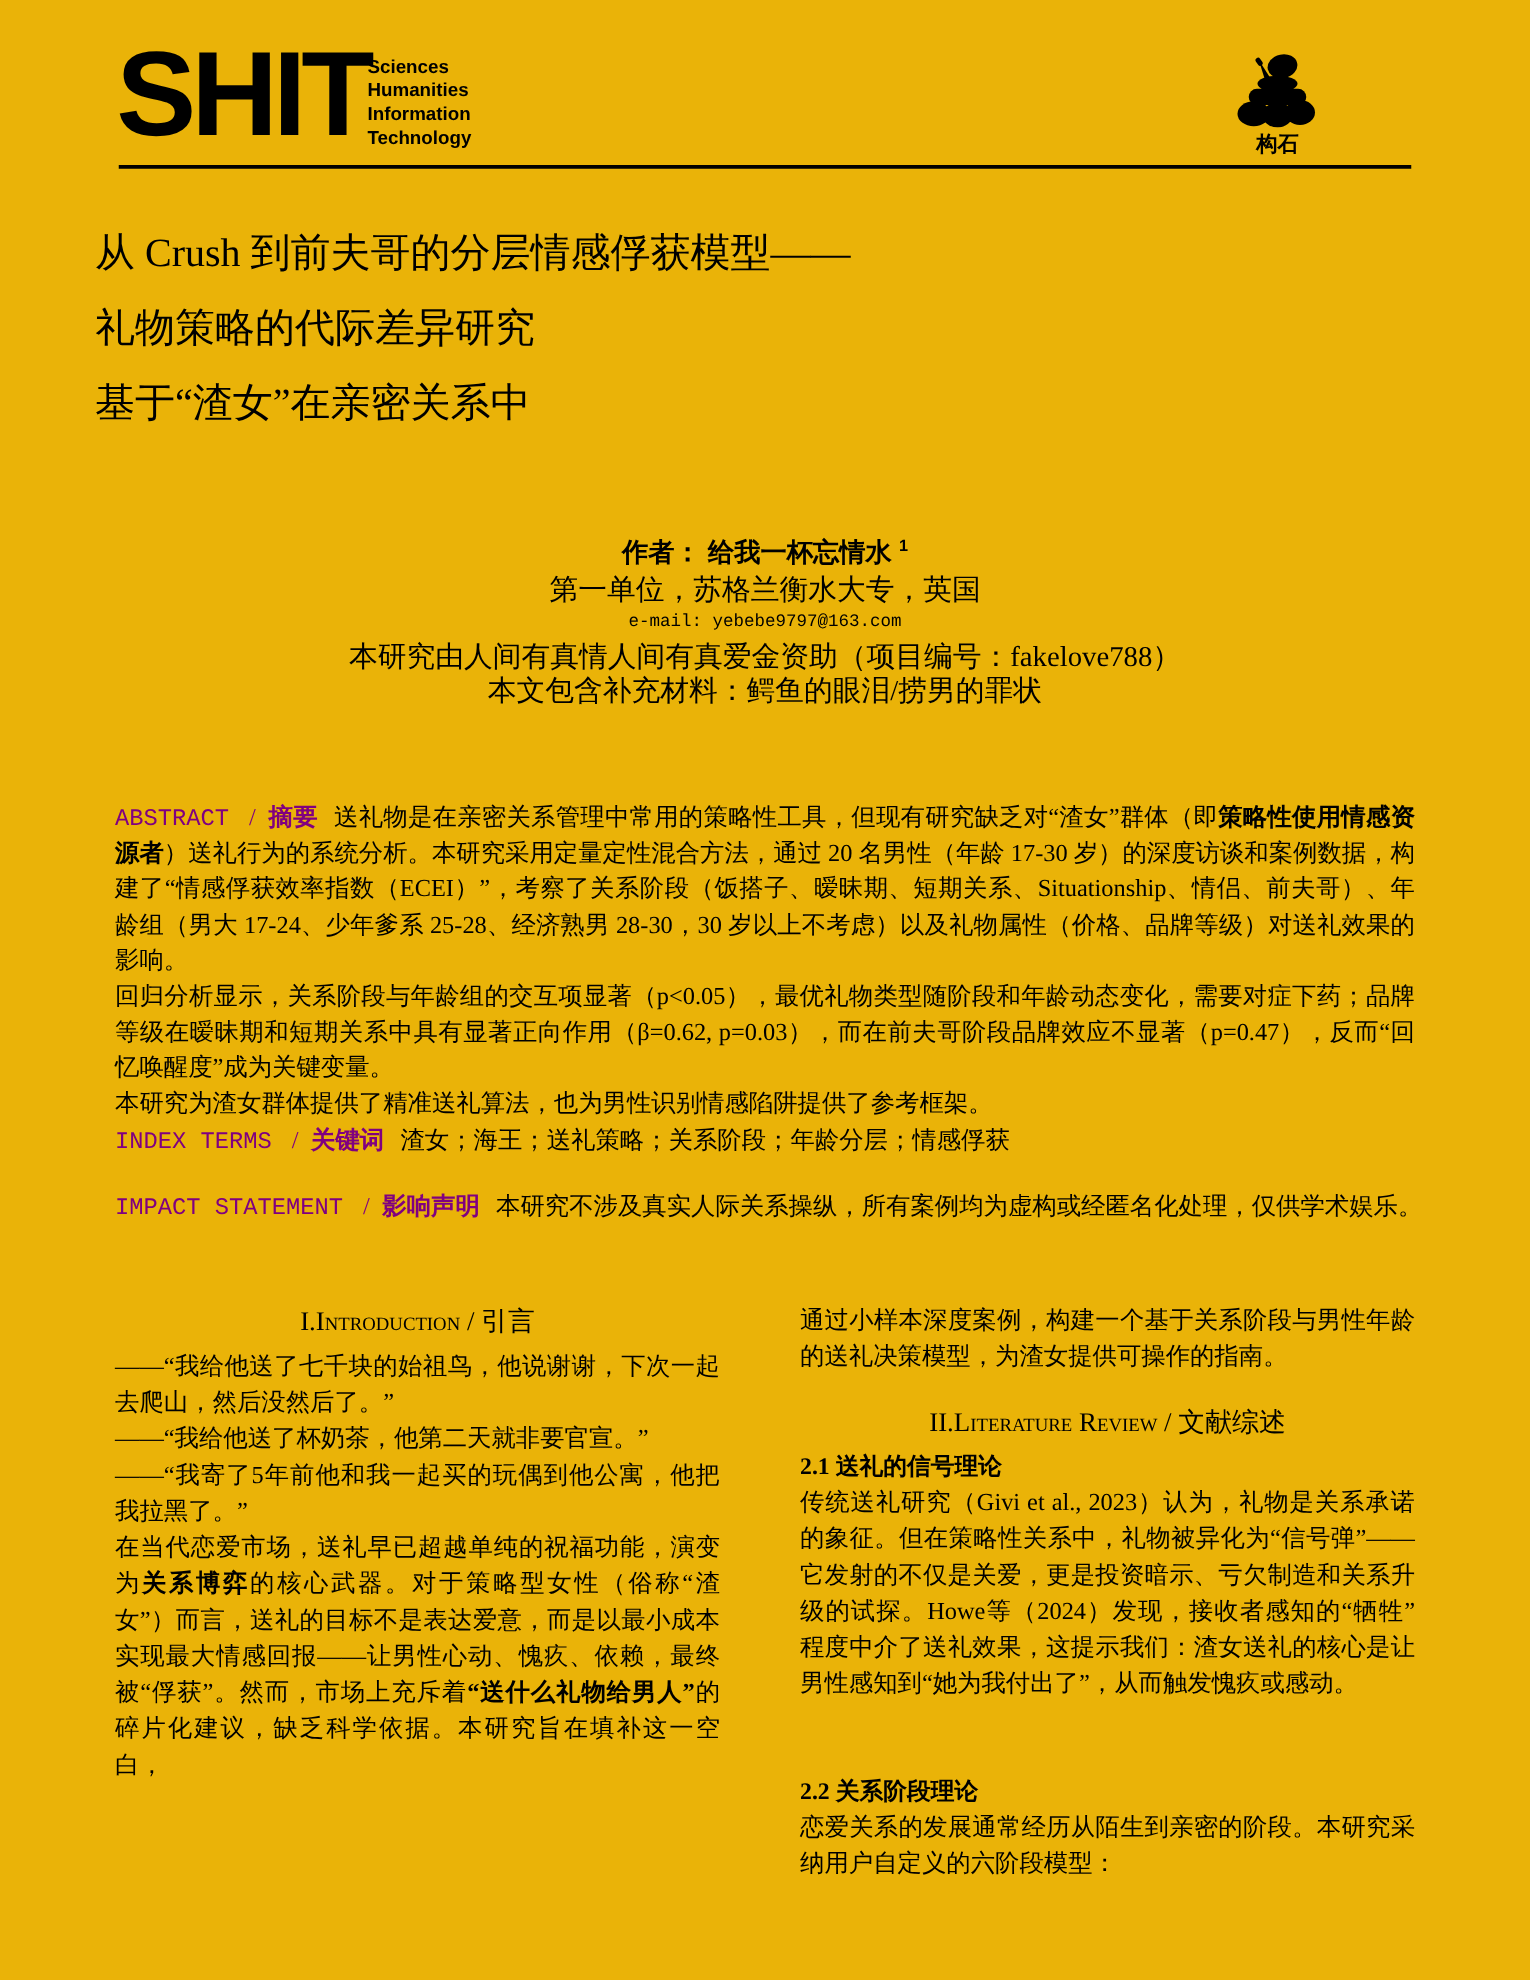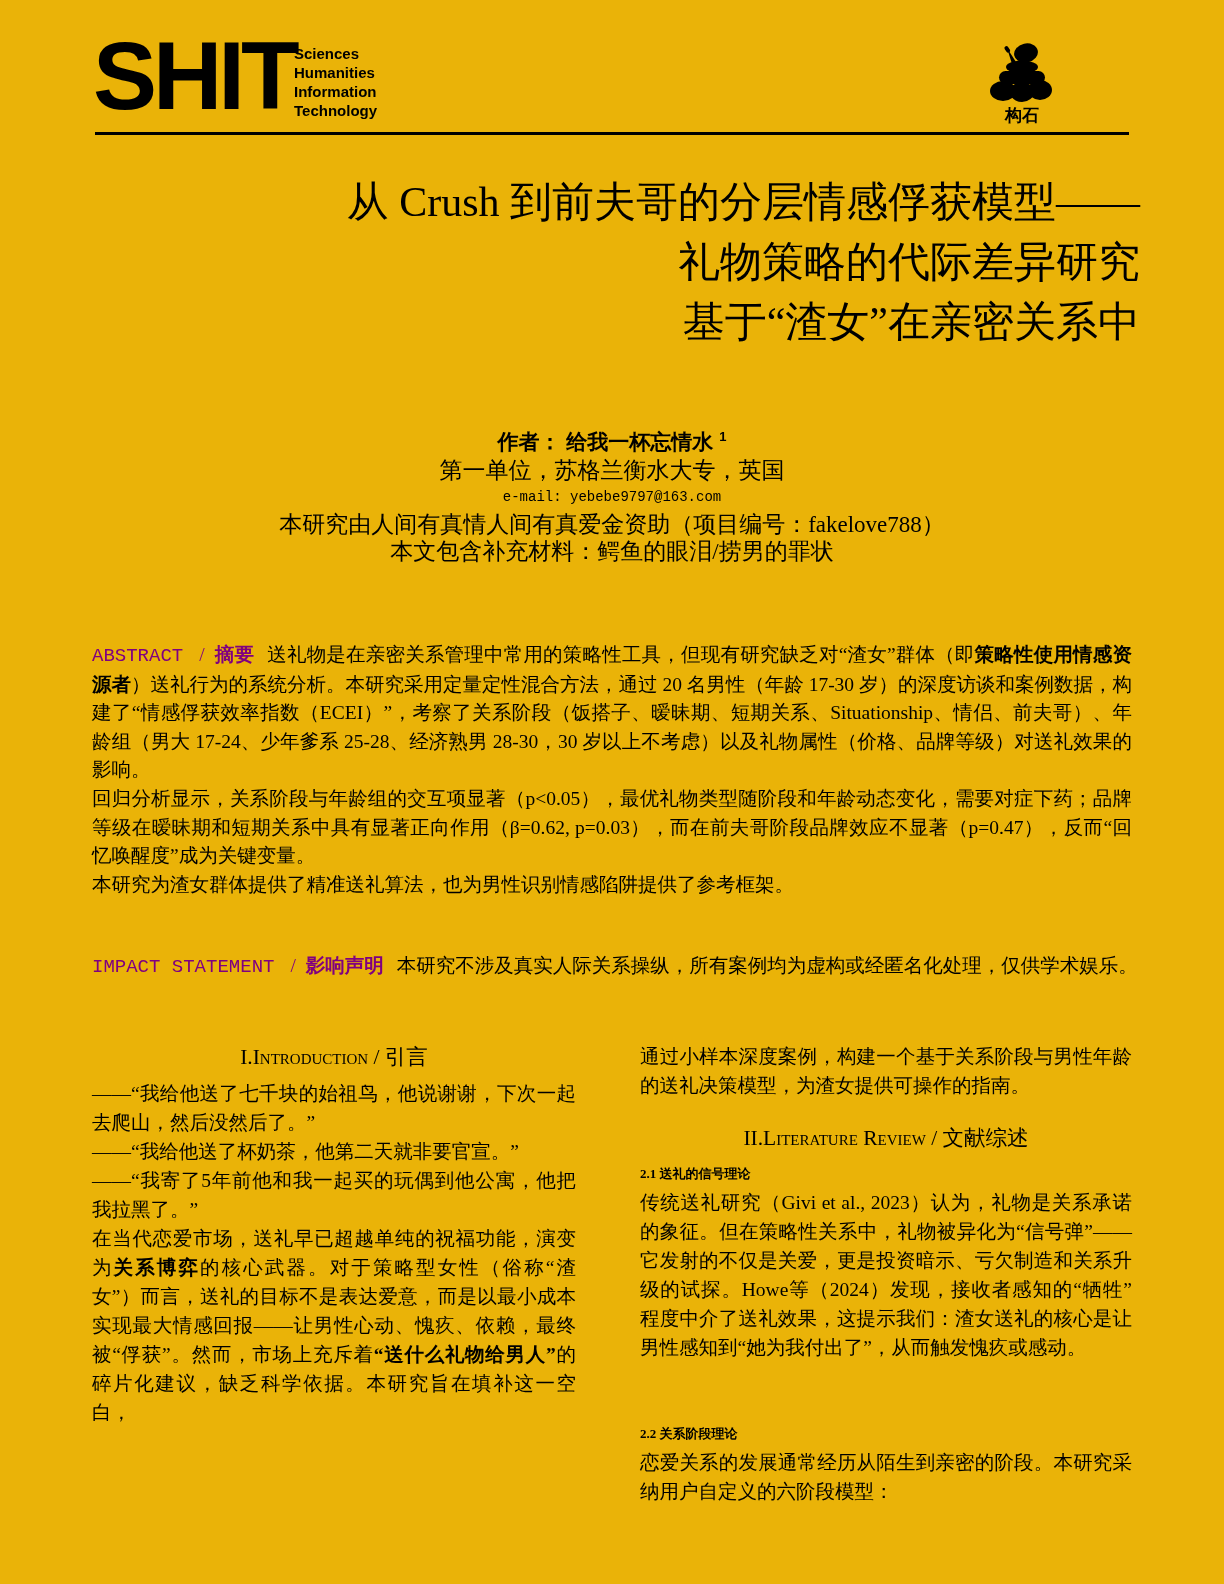--- a/index.html
+++ b/index.html
@@ -20,22 +20,22 @@
   .publisher{position:absolute;left:986px;top:40px;width:72px;text-align:center;}
   .publisher svg{display:block;margin:0 auto;}
   .pub-label{
     font-family:"Liberation Sans","DejaVu Sans",sans-serif;
     font-weight:700;font-size:17px;margin-top:2px;color:#000;
   }
   .rule{position:absolute;left:95px;top:132px;width:1034px;height:3px;background:#000;}
 
   
   .title{
-    position:absolute;left:100px;top:172px;width:1040px;margin:0;
-    text-align:right;font-weight:400;font-size:42px;line-height:60px;
+    position:absolute;left:76px;top:172px;width:1040px;margin:0;
+    text-align:left;font-weight:400;font-size:32px;line-height:60px;
     font-family:"Liberation Serif","DejaVu Serif",serif;
   }
   .title .tl{display:block;}
   .authors{position:absolute;left:92px;top:422px;width:1040px;text-align:center;}
   .byline{
     font-family:"Liberation Sans","DejaVu Sans",sans-serif;
     font-weight:700;font-size:21px;line-height:30px;
   }
   .byline sup{font-size:13px;}
   .authors .ln{font-size:23px;line-height:27px;}
@@ -63,21 +63,21 @@
   .col-right{left:640px;width:492px;}
   .sec-head{
     text-align:center;font-variant:small-caps;font-weight:400;
     font-size:21.5px;line-height:30px;margin:0;
   }
   .col p{margin:0;}
   .quotes{margin-top:7px;}
   .intro-para{margin-top:40px;}
   .cont-para{margin-top:0;}
   .lit-head{margin-top:23px;}
-  .sub-head{font-weight:700;font-size:13px;line-height:29px;margin:0;}
+  .sub-head{font-weight:700;font-size:19px;line-height:29px;margin:0;}
   .s21-head{margin-top:6px;}
   .s22-head{margin-top:57px;}
   b{font-weight:700;}
 </style>
 </head>
 <body>
 
 <div class="page">
 
   <div class="logo-shit">SHIT</div>
@@ -117,20 +117,21 @@
     <div class="ln">本研究由人间有真情人间有真爱金资助（项目编号：fakelove788）</div>
     <div class="ln">本文包含补充材料：鳄鱼的眼泪/捞男的罪状</div>
   </div>
 
   <section class="abstract">
     <p class="just"><span class="lab-en">ABSTRACT</span><span class="lab-sep">/</span><span class="lab-zh">摘要</span><span>送礼物是在亲密关系管理中常用的策略性工具，但现有研究缺乏对“渣女”群体（即</span><b>策略性使用情感资源者</b><span>）送礼行为的系统分析。本研究采用定量定性混合方法，通过 20 名男性（年龄 17-30 岁）的深度访谈和案例数据，构建了“情感俘获效率指数（ECEI）”，考察了关系阶段（饭搭子、暧昧期、短期关系、Situationship、情侣、前夫哥）、年龄组（男大 17-24、少年爹系 25-28、经济熟男 28-30，30 岁以上不考虑）以及礼物属性（价格、品牌等级）对送礼效果的影响。</span></p>
     <p class="just">回归分析显示，关系阶段与年龄组的交互项显著（p&lt;0.05），最优礼物类型随阶段和年龄动态变化，需要对症下药；品牌等级在暧昧期和短期关系中具有显著正向作用（β=0.62, p=0.03），而在前夫哥阶段品牌效应不显著（p=0.47），反而“回忆唤醒度”成为关键变量。</p>
     <p class="just">本研究为渣女群体提供了精准送礼算法，也为男性识别情感陷阱提供了参考框架。</p>
   </section>
 
+  <div class="terms-line"><span class="lab-en">INDEX TERMS</span><span class="lab-sep">/</span><span class="lab-zh">关键词</span><span>渣女；海王；送礼策略；关系阶段；年龄分层；情感俘获</span></div>
 
   <div class="impact-line"><span class="lab-en">IMPACT STATEMENT</span><span class="lab-sep">/</span><span class="lab-zh">影响声明</span><span>本研究不涉及真实人际关系操纵，所有案例均为虚构或经匿名化处理，仅供学术娱乐。</span></div>
 
   <section class="col col-left">
     <h2 class="sec-head">I.Introduction / 引言</h2>
     <div class="quotes">
       <p class="just">——“我给他送了七千块的始祖鸟，他说谢谢，下次一起去爬山，然后没然后了。”</p>
       <p class="just">——“我给他送了杯奶茶，他第二天就非要官宣。”</p>
       <p class="just">——“我寄了5年前他和我一起买的玩偶到他公寓，他把我拉黑了。”</p>
     </div>

